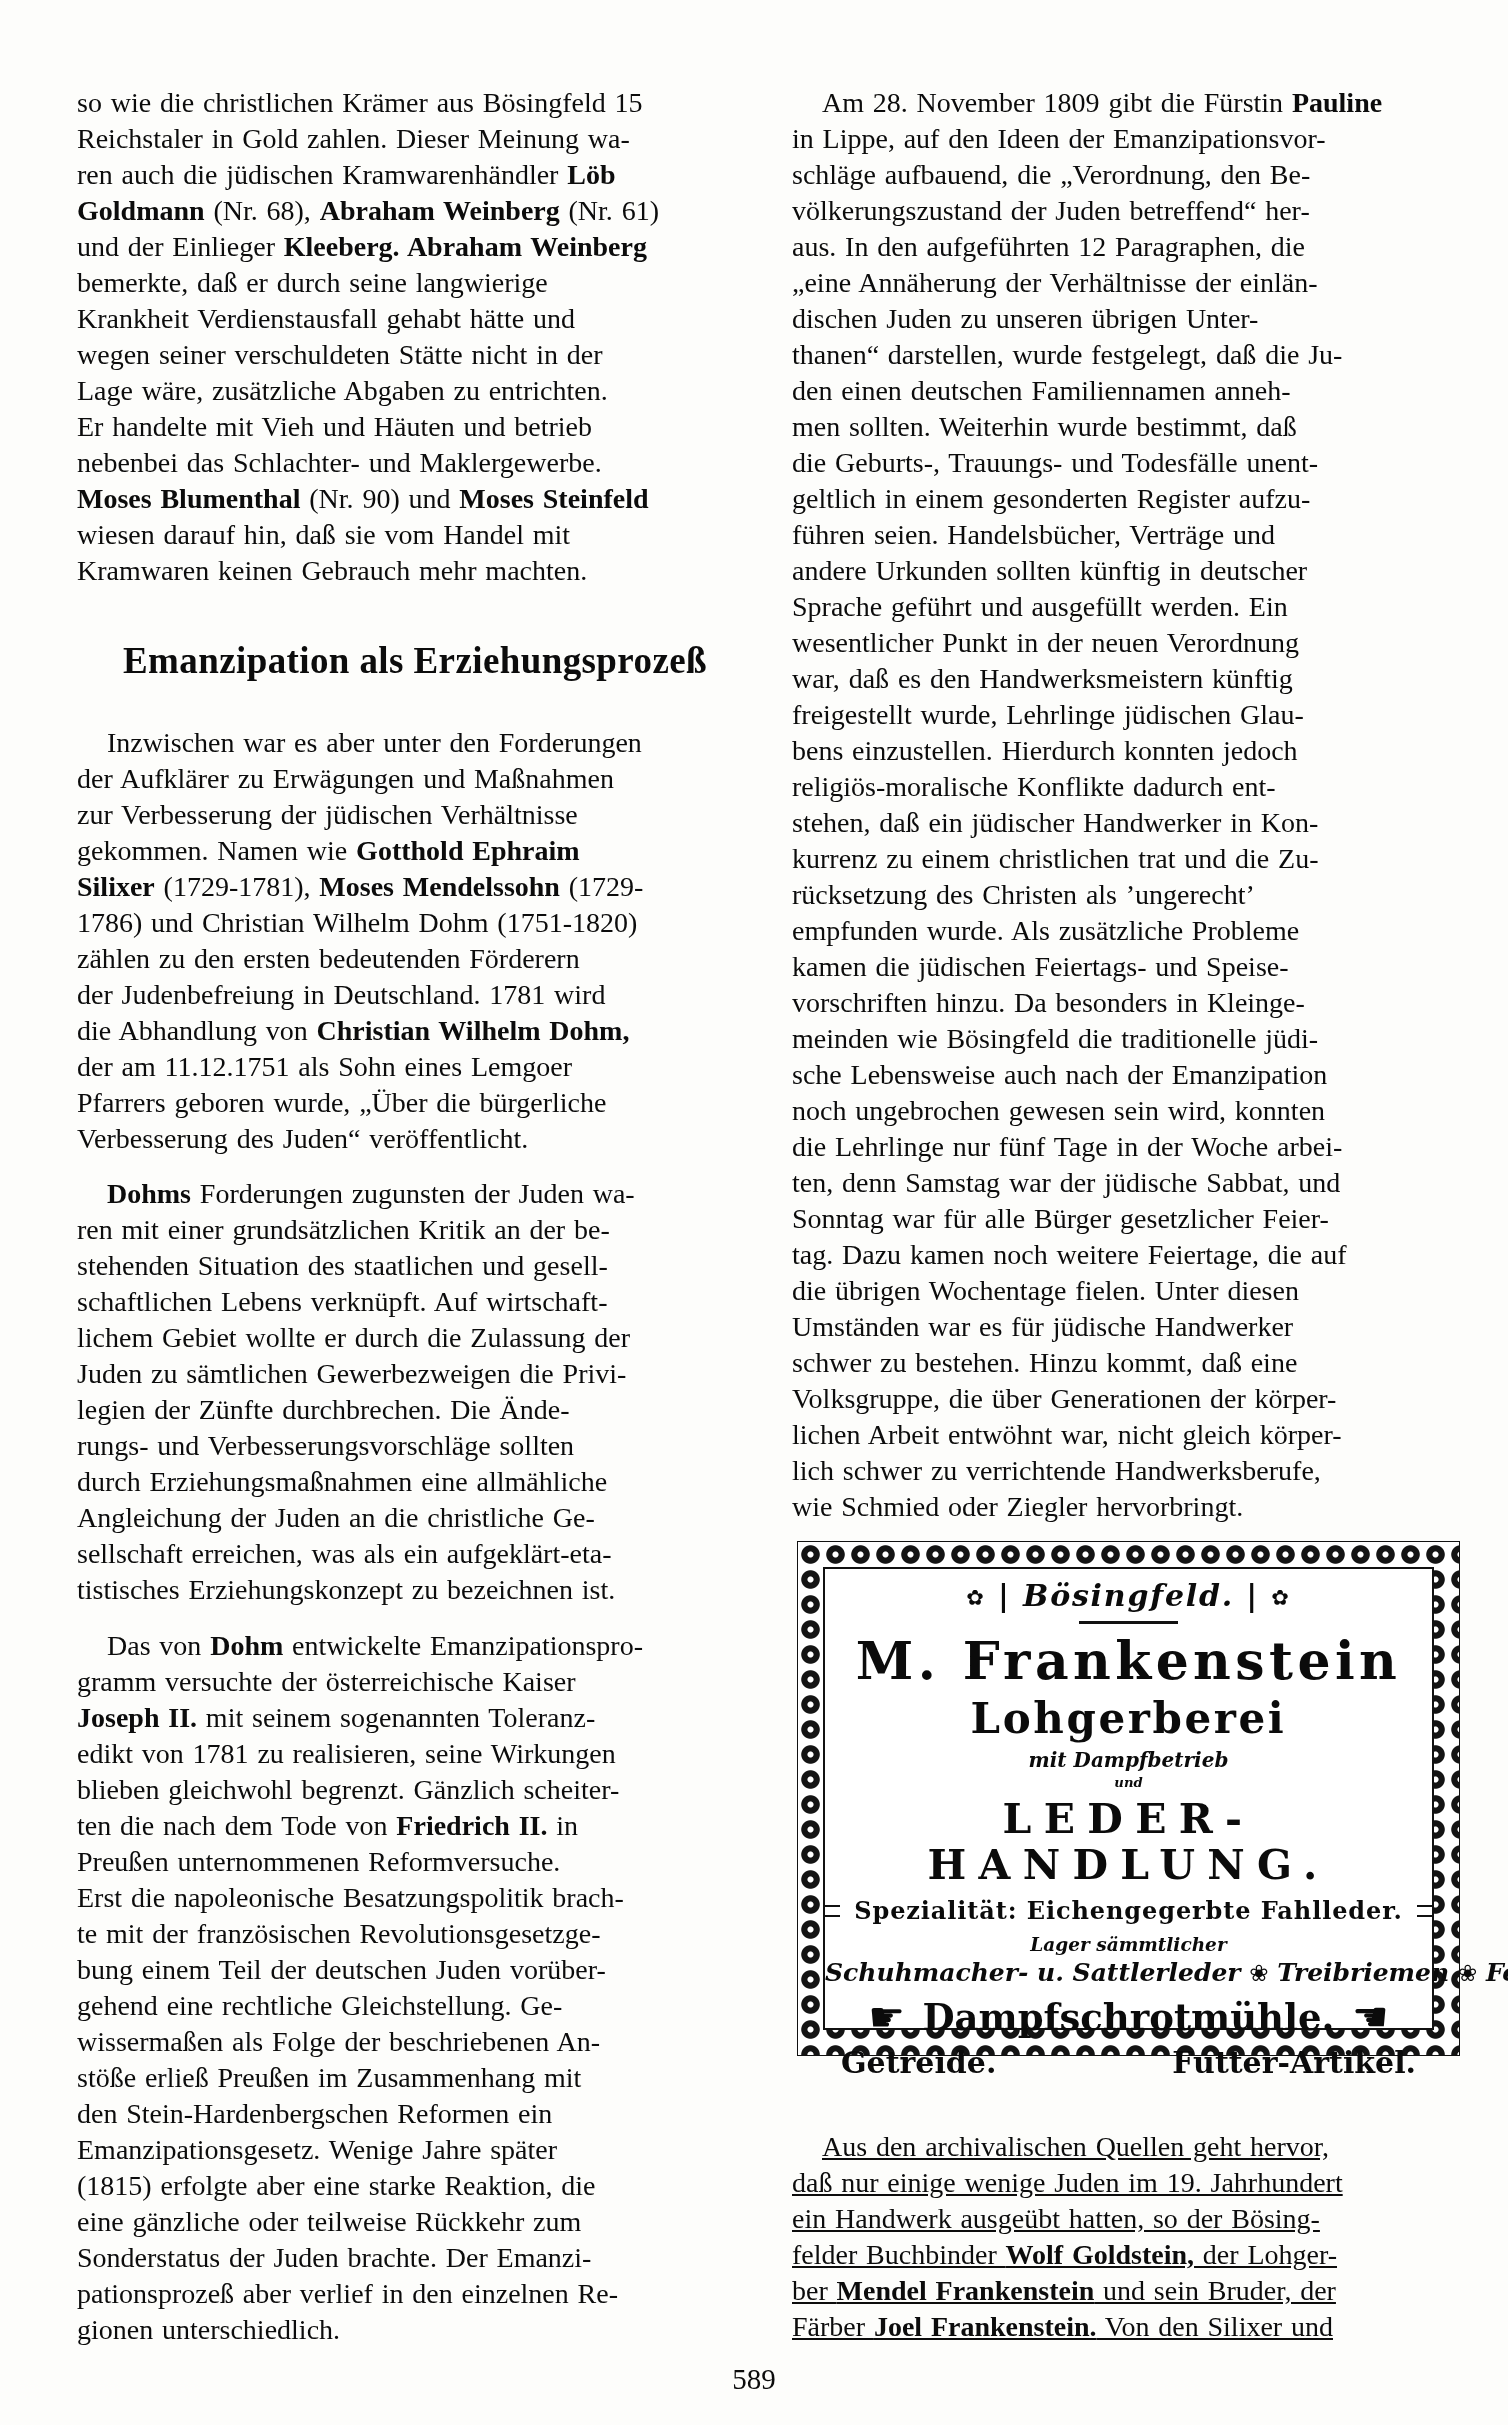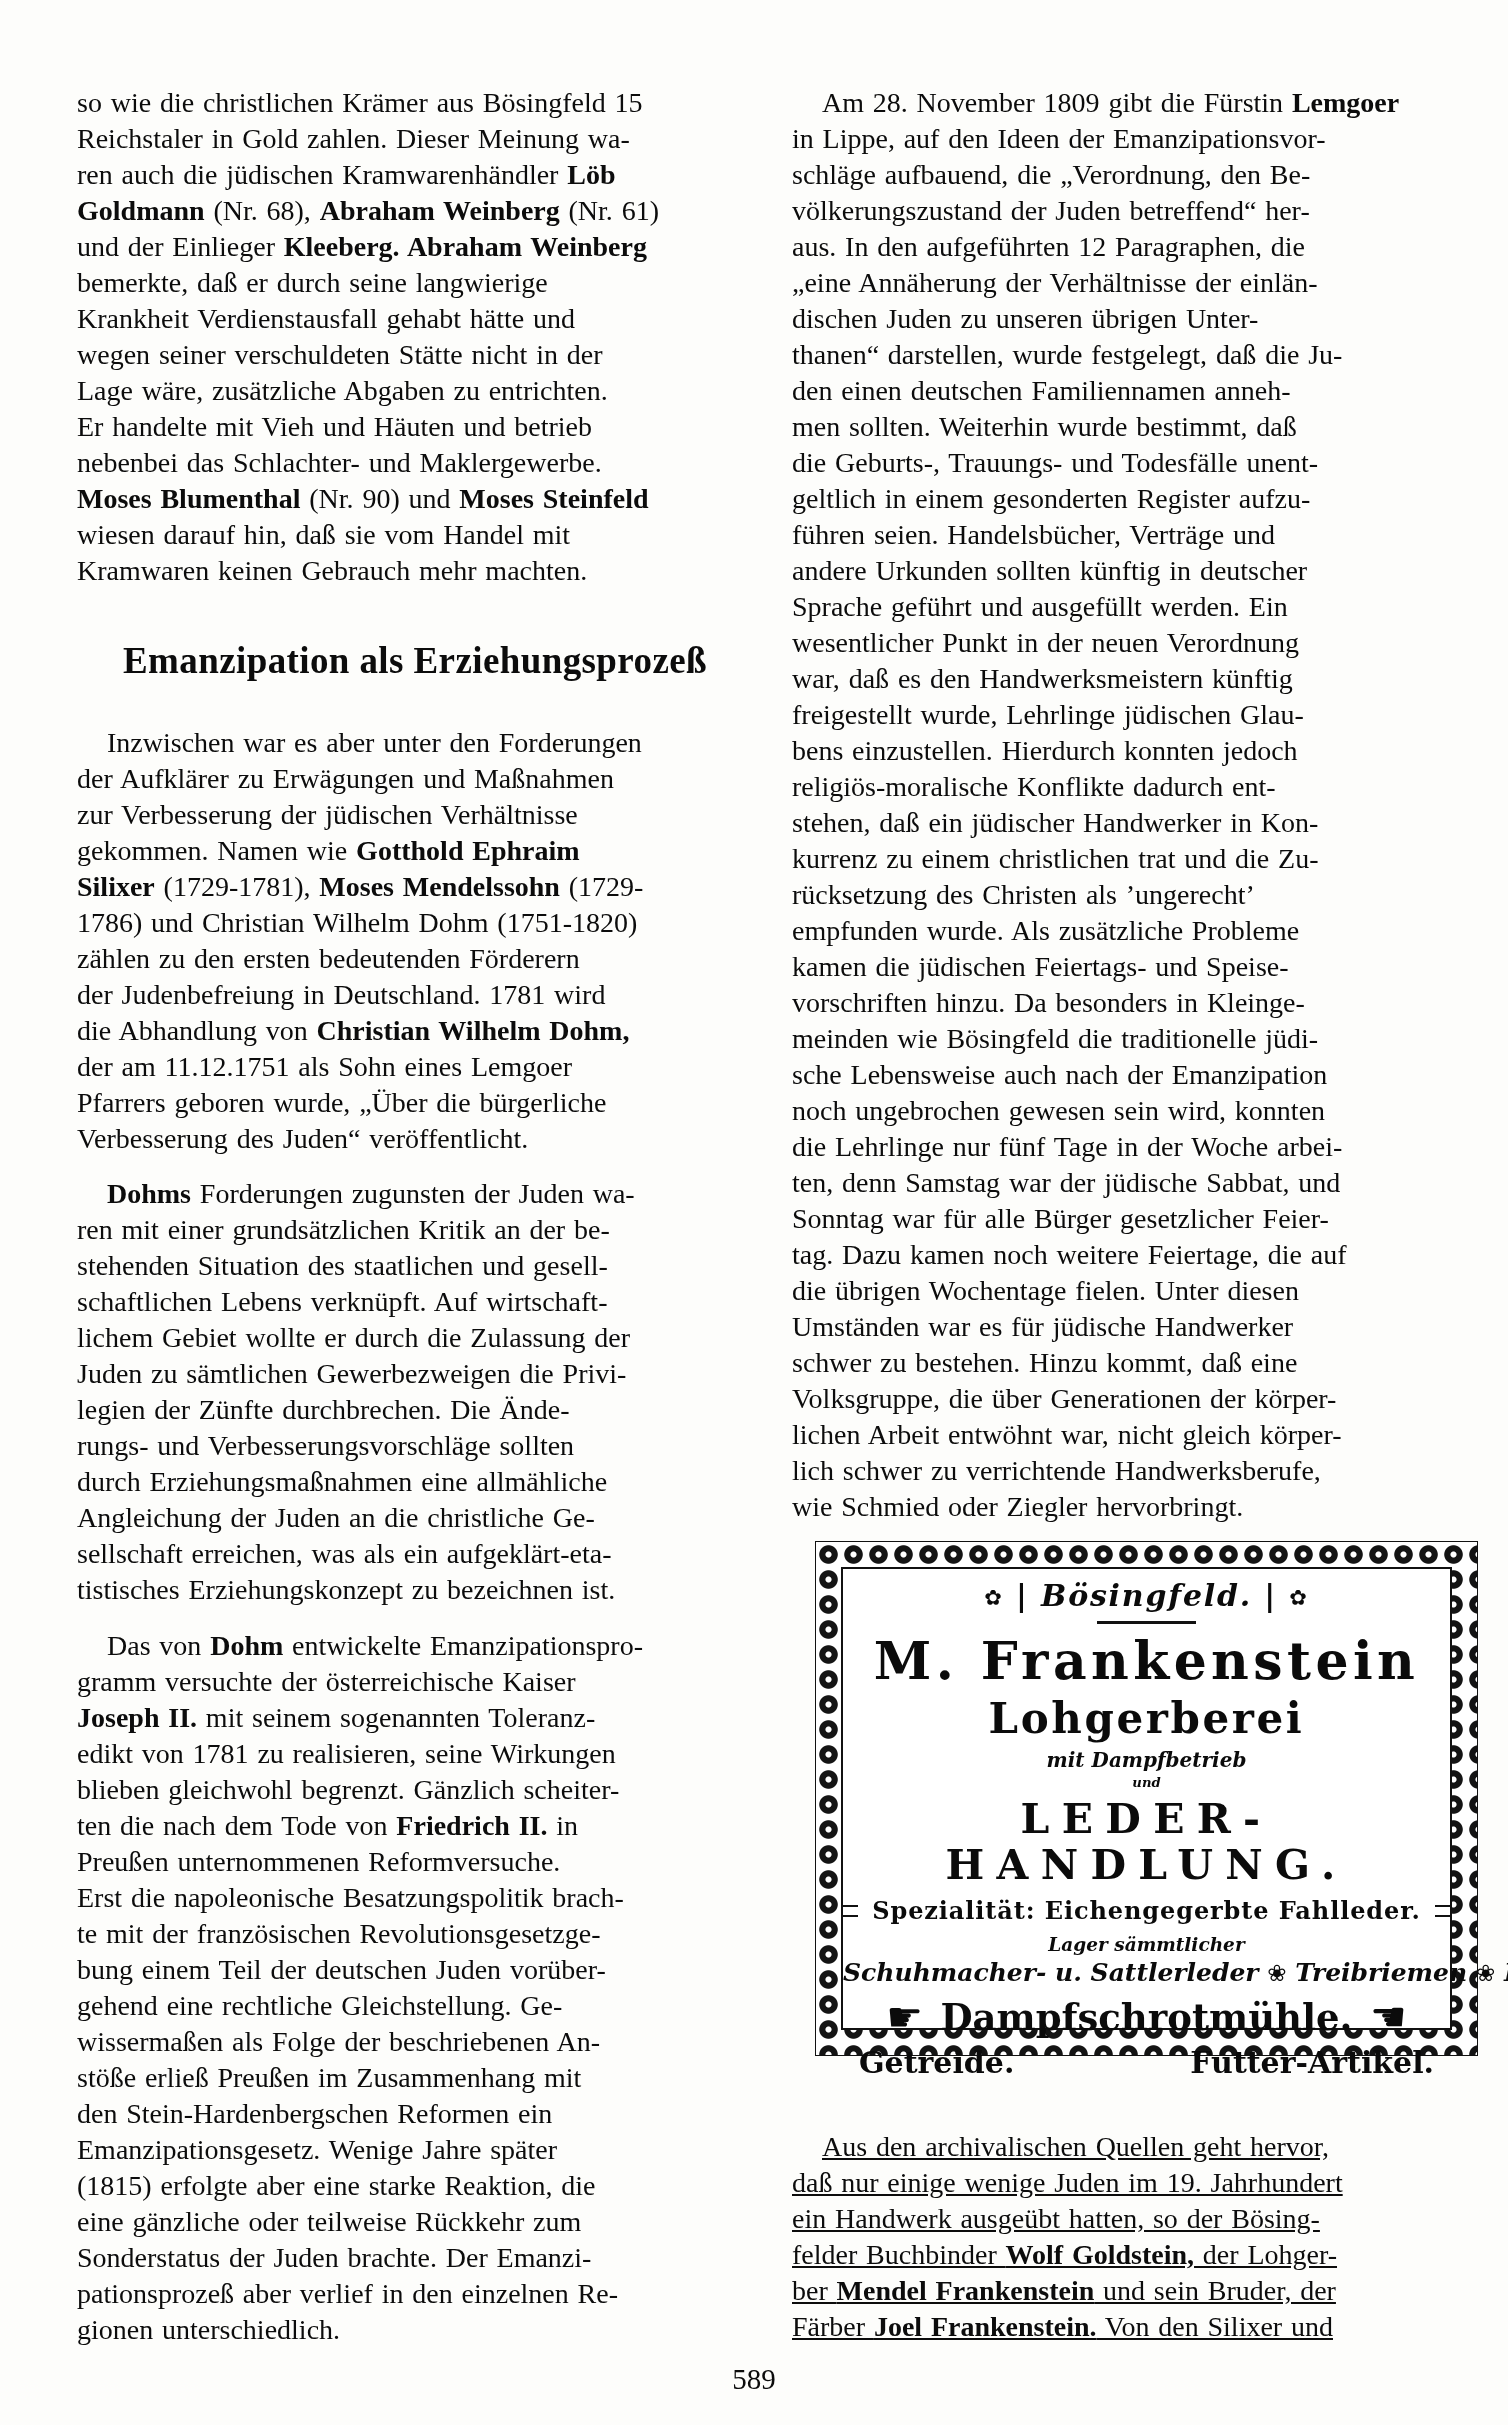--- a/index.html
+++ b/index.html
@@ -36,21 +36,20 @@
   
   .advert{
     position:absolute;
     left:797px;top:1541px;
     width:663px;height:515px;
     box-sizing:border-box;
     border:1.8px solid #111;
     background-color:#ffffff;
     background-image:radial-gradient(circle, #ffffff 2.6px, #141414 3.5px 8.8px, #ffffff 9.7px);
     background-size:25px 25px;
-    margin-left:18px;
   }
   .advert-inner{
     position:absolute;
     inset:25px;
     background:#ffffff;
     border:2.6px solid #111;
     text-align:center;
     font-family:"DejaVu Serif", serif;
     color:#0b0b0b;
     padding-top:8.8px;
@@ -142,21 +141,21 @@
 den Stein-Hardenbergschen Reformen ein
 Emanzipationsgesetz. Wenige Jahre später
 (1815) erfolgte aber eine starke Reaktion, die
 eine gänzliche oder teilweise Rückkehr zum
 Sonderstatus der Juden brachte. Der Emanzi-
 pationsprozeß aber verlief in den einzelnen Re-
 gionen unterschiedlich.</p>
   </div>
 
   <div class="col col-right">
-    <p class="body-par indent">Am 28. November 1809 gibt die Fürstin <b>Lemgoer</b>
+    <p class="body-par indent">Am 28. November 1809 gibt die Fürstin <b>Pauline</b>
 in Lippe, auf den Ideen der Emanzipationsvor-
 schläge aufbauend, die „Verordnung, den Be-
 völkerungszustand der Juden betreffend“ her-
 aus. In den aufgeführten 12 Paragraphen, die
 „eine Annäherung der Verhältnisse der einlän-
 dischen Juden zu unseren übrigen Unter-
 thanen“ darstellen, wurde festgelegt, daß die Ju-
 den einen deutschen Familiennamen anneh-
 men sollten. Weiterhin wurde bestimmt, daß
 die Geburts-, Trauungs- und Todesfälle unent-

